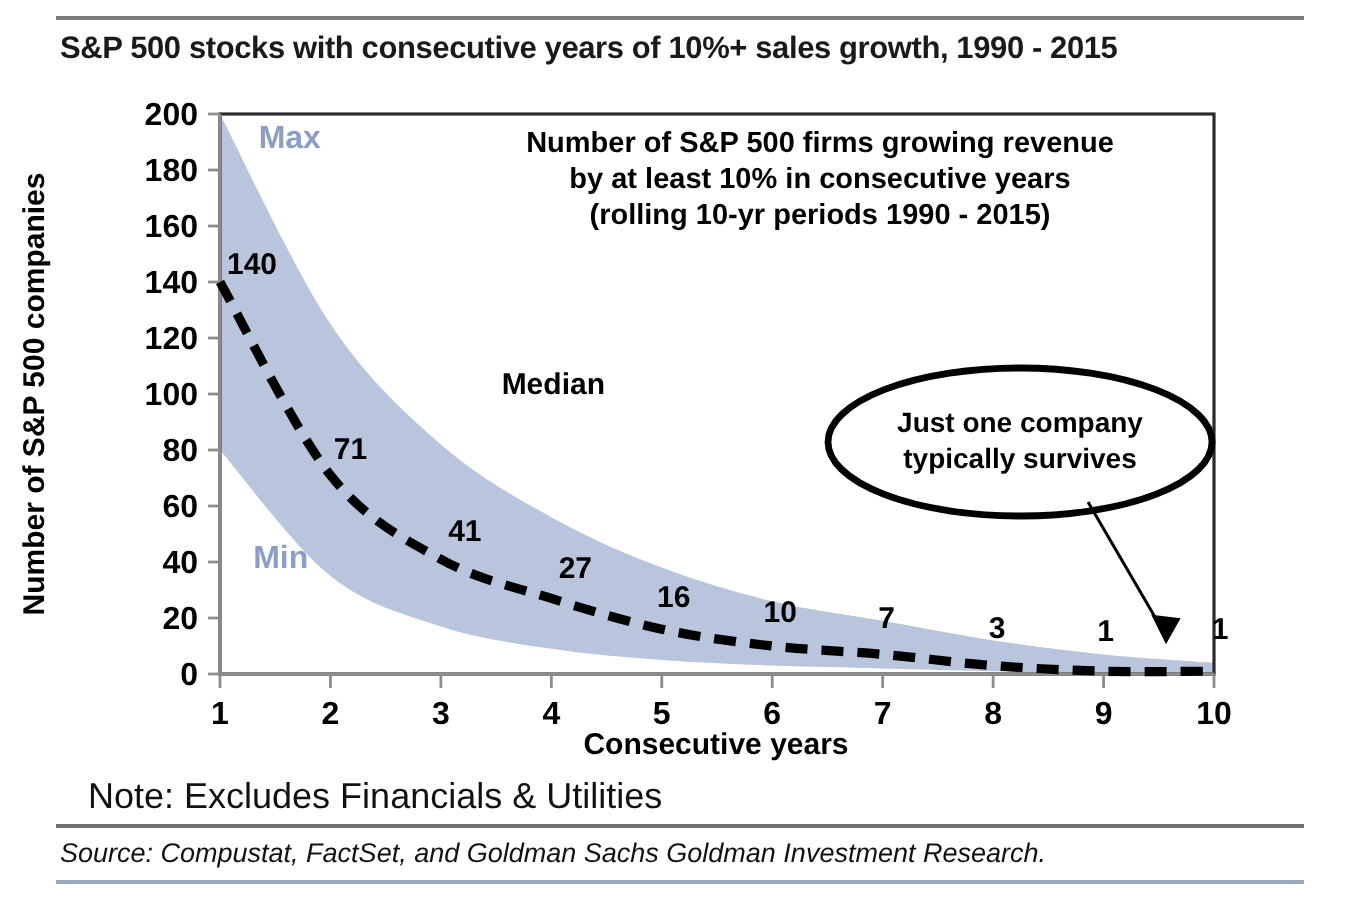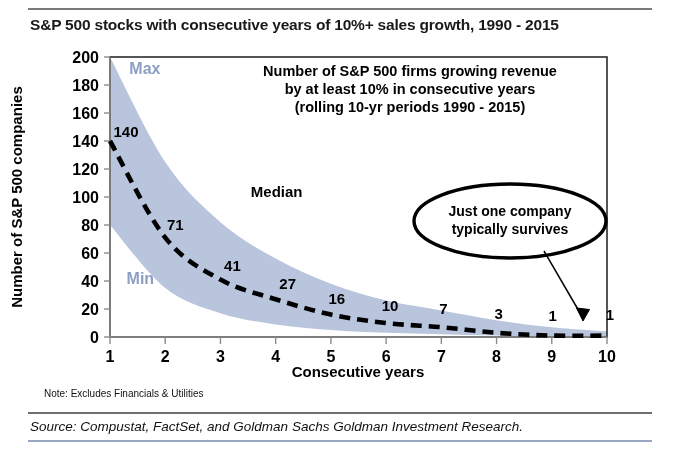--- a/index.html
+++ b/index.html
@@ -96,21 +96,21 @@
     font-size: 14px;
     font-weight: bold;
     fill: #000;
   }
 
   
   .note {
     position: absolute;
     left: 44px;
     top: 388px;
-    font-size: 10px;
+    font-size: 18px;
     color: #111;
     white-space: nowrap;
   }
   .rule-mid {
     position: absolute;
     left: 28px;
     top: 412px;
     width: 624px;
     height: 2px;
     background: #6f6f6f;

